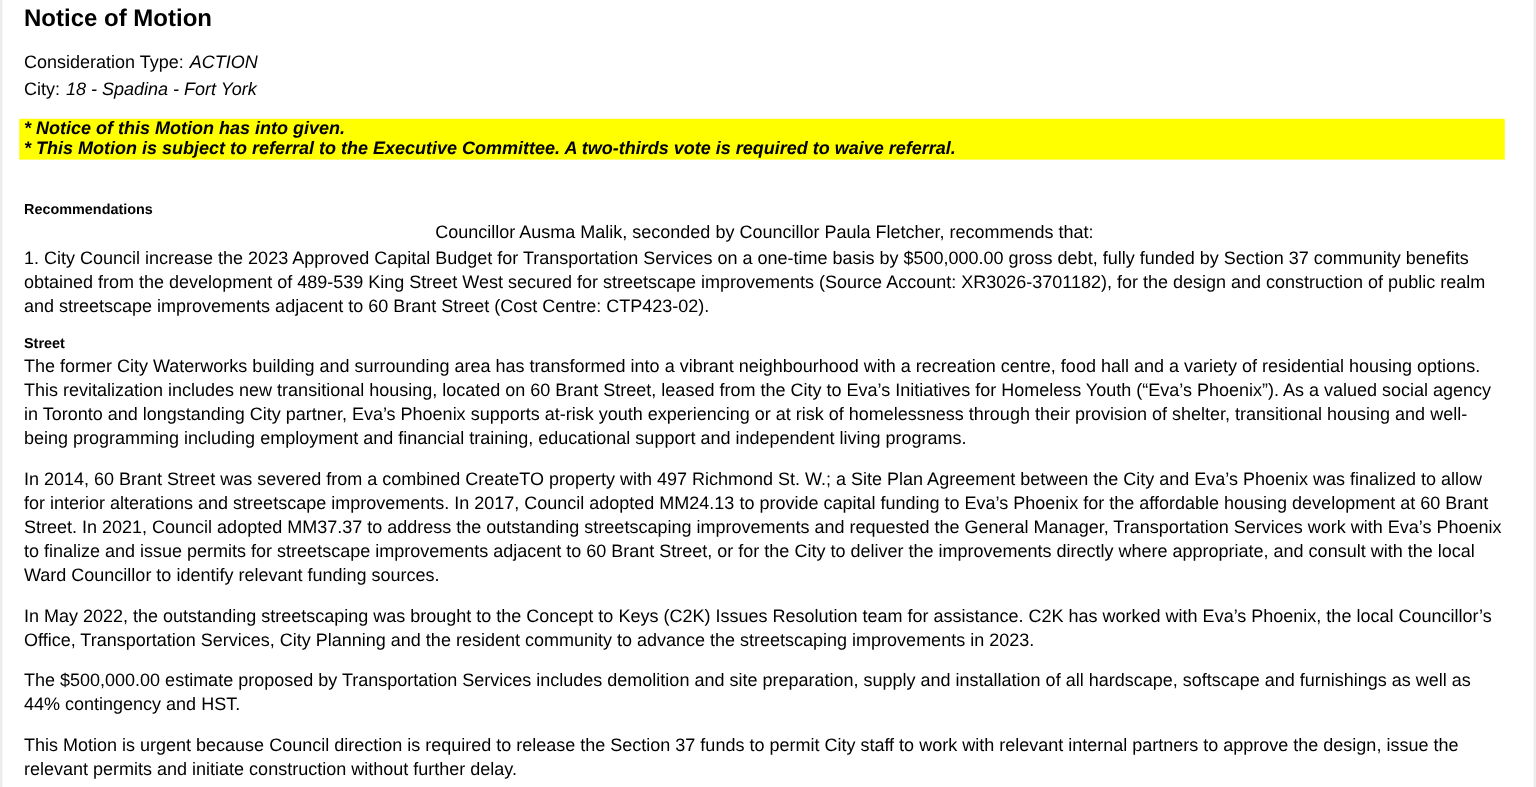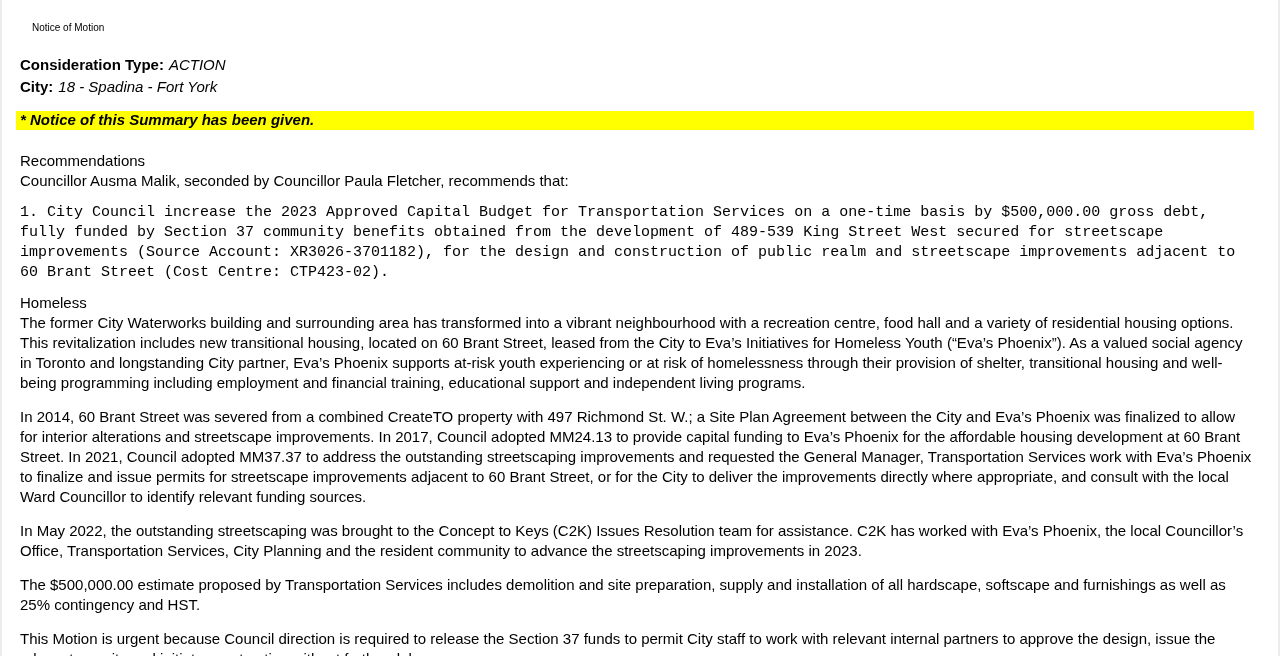--- a/index.html
+++ b/index.html
@@ -15,90 +15,92 @@
     box-sizing: border-box;
     width: 1280px;
     height: 656px;
     overflow: hidden;
     background: #ffffff;
     border-left: 2px solid #ececec;
     border-right: 2px solid #ececec;
     padding: 6px 24px 0 18px;
   }
   .doc-title {
-    margin: 12px;
-    font-size: 10px;
-    font-weight: normal;
+    margin: 0;
+    font-size: 20px;
+    font-weight: bold;
     line-height: 20px;
   }
   .fields { margin-top: 16px; }
   .field-row { line-height: 22px; }
-  .field-label { font-weight: bold; text-align: right; }
+  .field-label { font-weight: normal; text-align: right; }
   .field-value { margin-left: 5px; font-style: italic; }
   .notice-highlight {
     margin-top: 13px;
     margin-left: -4px;
     background: var(--highlight, #ffff00);
     padding: 1px 4px 2px 4px;
     font-weight: bold;
     font-style: italic;
   }
   .notice-line {
     line-height: 15.5px;
     font-size: 15px;
   }
   .section-heading {
-    margin: 21px 0 0 0;
-    font-size: 15px;
-    font-weight: normal;
+    margin: 31px 0 0 0;
+    font-size: 12px;
+    font-weight: bold;
     line-height: 20px;
   }
   .section-heading.summary-heading { margin-top: 10px; }
   .intro {
     margin: 0;
     line-height: 20px;
+    text-align: center;
   }
   .para {
     margin: 14px 0 0 0;
     line-height: 20px;
   }
-  .para.rec-item { margin-top: 12px; font-family: Liberation Mono, monospace; }
+  .para.rec-item { margin-top: 2px; }
   .para.first { margin-top: 0; }
 </style>
 </head>
 <body>
 
 <div class="page">
 
   <h1 class="doc-title">Notice of Motion</h1>
 
   <div class="fields">
     <div class="field-row">
       <span class="field-label">Consideration Type:</span><span class="field-value">ACTION</span>
     </div>
     <div class="field-row">
       <span class="field-label">City:</span><span class="field-value">18 - Spadina - Fort York</span>
     </div>
   </div>
 
   <div class="notice-highlight">
-    <div class="notice-line">* Notice of this Summary has been given.</div>
+    <div class="notice-line">* Notice of this Motion has into given.</div>
+    <div class="notice-line">* This Motion is subject to referral to the Executive Committee. A two-thirds vote is required to waive referral.</div>
   </div>
 
   <h2 class="section-heading">Recommendations</h2>
 
   <p class="intro">Councillor Ausma Malik, seconded by Councillor Paula Fletcher, recommends that:</p>
 
   <p class="para rec-item">1. City Council increase the 2023 Approved Capital Budget for Transportation Services on a one-time basis by $500,000.00 gross debt, fully funded by Section 37 community benefits obtained from the development of 489-539 King Street West secured for streetscape improvements (Source Account: XR3026-3701182), for the design and construction of public realm and streetscape improvements adjacent to 60 Brant Street (Cost Centre: CTP423-02).</p>
 
-  <h2 class="section-heading summary-heading">Homeless</h2>
+  <h2 class="section-heading summary-heading">Street</h2>
 
   <p class="para first">The former City Waterworks building and surrounding area has transformed into a vibrant neighbourhood with a recreation centre, food hall and a variety of residential housing options. This revitalization includes new transitional housing, located on 60 Brant Street, leased from the City to Eva’s Initiatives for Homeless Youth (“Eva’s Phoenix”). As a valued social agency in Toronto and longstanding City partner, Eva’s Phoenix supports at-risk youth experiencing or at risk of homelessness through their provision of shelter, transitional housing and well-being programming including employment and financial training, educational support and independent living programs.</p>
 
   <p class="para">In 2014, 60 Brant Street was severed from a combined CreateTO property with 497 Richmond St. W.; a Site Plan Agreement between the City and Eva’s Phoenix was finalized to allow for interior alterations and streetscape improvements. In 2017, Council adopted MM24.13 to provide capital funding to Eva’s Phoenix for the affordable housing development at 60 Brant Street. In 2021, Council adopted MM37.37 to address the outstanding streetscaping improvements and requested the General Manager, Transportation Services work with Eva’s Phoenix to finalize and issue permits for streetscape improvements adjacent to 60 Brant Street, or for the City to deliver the improvements directly where appropriate, and consult with the local Ward Councillor to identify relevant funding sources.</p>
 
   <p class="para">In May 2022, the outstanding streetscaping was brought to the Concept to Keys (C2K) Issues Resolution team for assistance. C2K has worked with Eva’s Phoenix, the local Councillor’s Office, Transportation Services, City Planning and the resident community to advance the streetscaping improvements in 2023.</p>
 
-  <p class="para">The $500,000.00 estimate proposed by Transportation Services includes demolition and site preparation, supply and installation of all hardscape, softscape and furnishings as well as 25% contingency and HST.</p>
+  <p class="para">The $500,000.00 estimate proposed by Transportation Services includes demolition and site preparation, supply and installation of all hardscape, softscape and furnishings as well as 44% contingency and HST.</p>
 
   <p class="para">This Motion is urgent because Council direction is required to release the Section 37 funds to permit City staff to work with relevant internal partners to approve the design, issue the relevant permits and initiate construction without further delay.</p>
 
 </div>
 
 </body></html>

